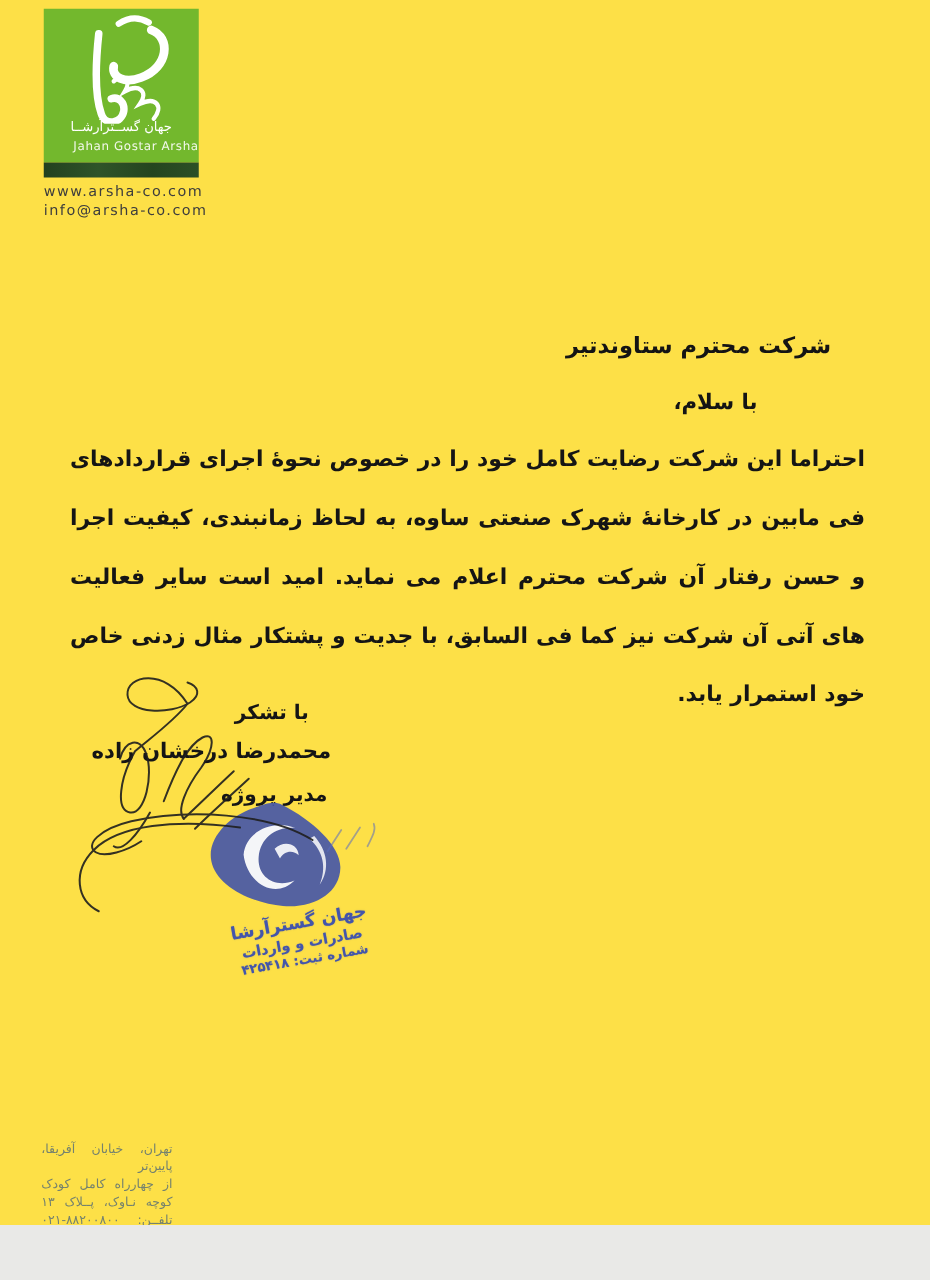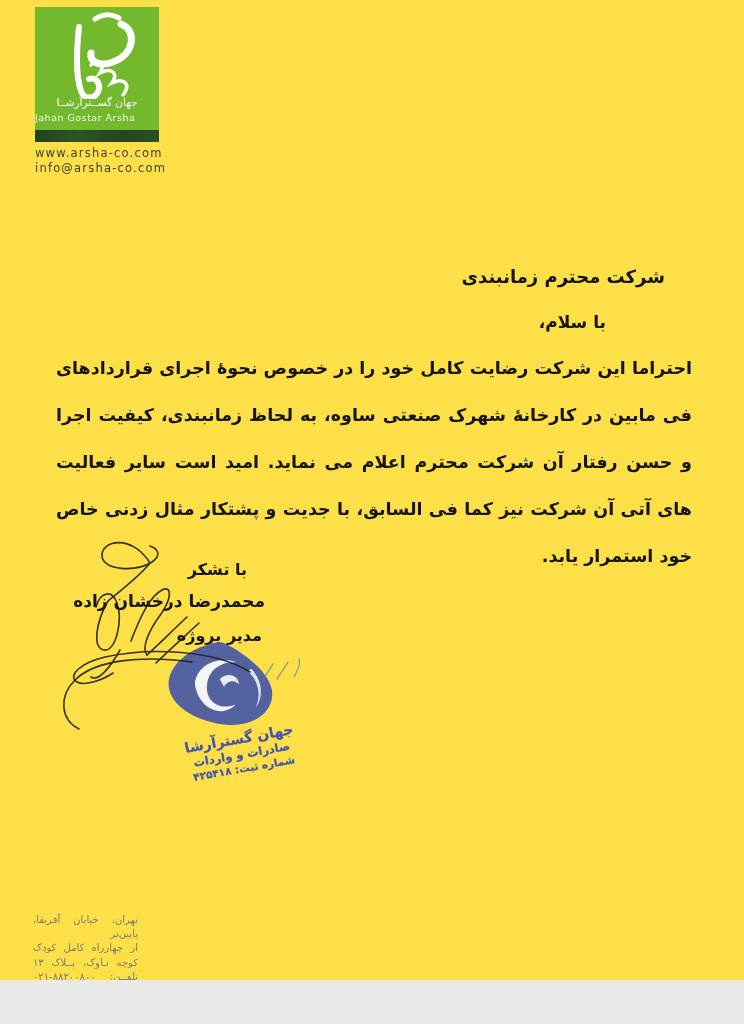--- a/index.html
+++ b/index.html
@@ -13,21 +13,21 @@
   .logo-box {
     position:absolute; left:35px; top:7px; width:124px; height:123px;
     background:#73b82d;
   }
   .logo-mark { position:absolute; left:10px; top:4px; width:104px; height:88px; }
   .logo-fa {
     position:absolute; left:0; right:0; bottom:22px; text-align:center;
     color:#ffffff; font-size:10.5px; letter-spacing:1px; direction:rtl;
   }
   .logo-en {
-    position:absolute; left:0; right:0; bottom:7px; text-align:left;
+    position:absolute; left:0; right:0; bottom:7px; text-align:right;
     color:#f2f8ea; font-size:9.5px; letter-spacing:0.5px;
   }
   .logo-strip {
     position:absolute; left:35px; top:130px; width:124px; height:12px;
     background:linear-gradient(90deg,#22411f 0%, #2f5429 35%, #24451f 70%, #2c5026 100%);
   }
   .weblines { position:absolute; left:35px; top:146px; width:132px; color:#3d3d3d; }
   .weblines div { font-size:11.5px; letter-spacing:1.2px; line-height:15px; }
   .recipient {
     position:absolute; right:79px; top:266px;
@@ -83,21 +83,21 @@
     </svg>
     <div class="logo-fa">جهان گســترآرشــا</div>
     <div class="logo-en">Jahan Gostar Arsha</div>
   </div>
   <div class="logo-strip"></div>
   <div class="weblines">
     <div>www.arsha-co.com</div>
     <div>info@arsha-co.com</div>
   </div>
 
-  <div class="recipient">شرکت محترم زمانبندی</div>
+  <div class="recipient">شرکت محترم ستاوندتیر</div>
   <div class="salutation">با سلام،</div>
   <p class="body-par">احتراما این شرکت رضایت کامل خود را در خصوص نحوهٔ اجرای قراردادهای فی مابین در کارخانهٔ شهرک صنعتی ساوه، به لحاظ زمانبندی، کیفیت اجرا و حسن رفتار آن شرکت محترم اعلام می نماید. امید است سایر فعالیت های آتی آن شرکت نیز کما فی السابق، با جدیت و پشتکار مثال زدنی خاص خود استمرار یابد.</p>
 
   <div class="closing">با تشکر</div>
   <div class="signer">محمدرضا درخشان زاده</div>
   <div class="signer-title">مدیر پروژه</div>
 
   <div class="stamp-wrap">
     <svg width="140" height="95" viewBox="0 0 140 95">
       <path d="M70,3 C94,16 116,38 115,55 C114,75 93,87 68,84 C43,81 15,66 12,46 C9,27 29,10 47,5 C55,3 62,-1 70,3 Z" fill="#4254aa" opacity="0.9"></path>

